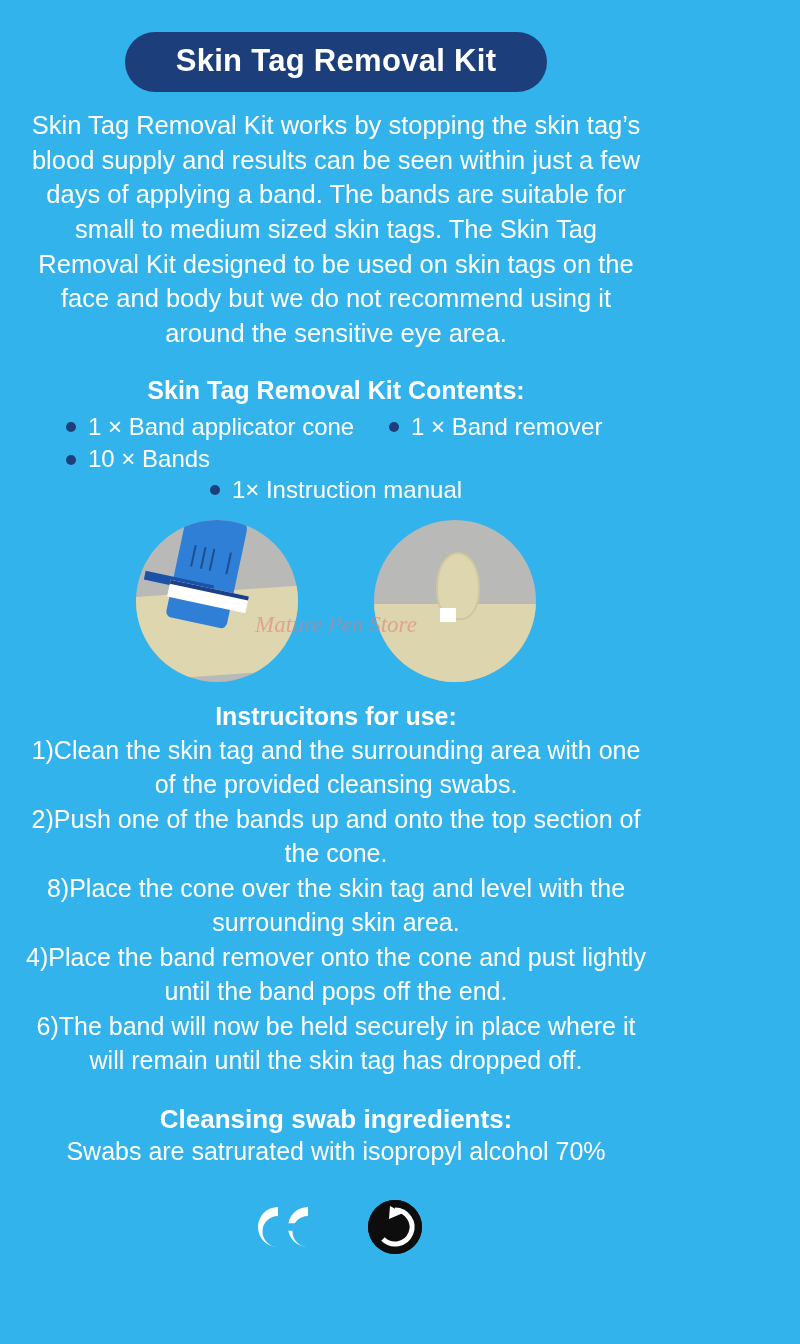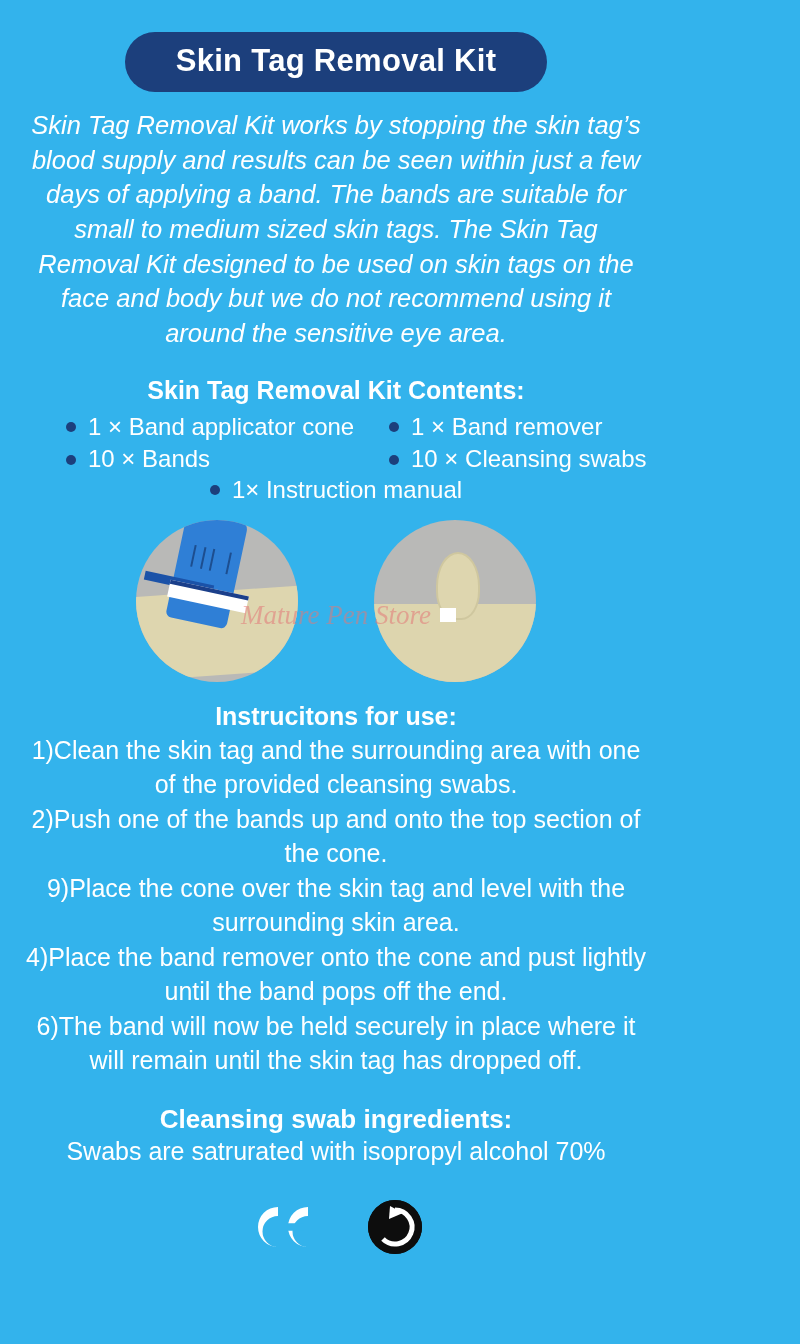--- a/index.html
+++ b/index.html
@@ -43,21 +43,20 @@
     display: block;
   }
   
   .intro {
     margin-top: 16px;
     text-align: center;
     font-size: 25.5px;
     line-height: 1.36;
     padding: 0 12px;
     color: #ffffff;
-    font-style: italic;
   }
   
   .section-heading {
     text-align: center;
     font-size: 25px;
     font-weight: bold;
     margin-top: 20px;
   }
   .contents-grid {
     margin: 6px auto 0 auto;
@@ -184,23 +183,23 @@
     position: absolute;
     left: 66px;
     top: 88px;
     width: 16px;
     height: 14px;
     background: #ffffff;
   }
   .watermark {
     position: absolute;
     left: 50%;
-    top: 80px;
+    top: 92px;
     transform: translateX(-50%);
-    font-size: 27px;
+    font-size: 23px;
     color: rgba(226,120,120,0.55);
     font-family: "Liberation Serif", serif;
     font-style: italic;
     white-space: nowrap;
     pointer-events: none;
   }
   
   .instructions {
     margin-top: 20px;
   }
@@ -265,24 +264,20 @@
       <span class="dot"></span>
       <span>1 × Band applicator cone</span>
     </div>
     <div class="bullet-item col-right">
       <span class="dot"></span>
       <span>1 × Band remover</span>
     </div>
     <div class="bullet-item col-left">
       <span class="dot"></span>
       <span>10 × Bands</span>
-    </div>
-    <div class="bullet-item col-right">
-      <span class="dot"></span>
-      <span>10 × Cleansing swabs</span>
     </div>
   </div>
 
   <div class="contents-last">
     <span class="dot"></span>
     <span>1× Instruction manual</span>
   </div>
 
   <div class="images-row">
     <div class="photo">
@@ -303,21 +298,21 @@
     </div>
 
     <div class="watermark">Mature Pen Store</div>
   </div>
 
   <div class="instructions">
     <div class="section-heading">Instrucitons for use:</div>
     <div class="steps">
       <span class="step">1)Clean the skin tag and the surrounding area with one of the provided cleansing swabs.</span>
       <span class="step">2)Push one of the bands up and onto the top section of the cone.</span>
-      <span class="step">9)Place the cone over the skin tag and level with the surrounding skin area.</span>
+      <span class="step">8)Place the cone over the skin tag and level with the surrounding skin area.</span>
       <span class="step">4)Place the band remover onto the cone and pust lightly until the band pops off the end.</span>
       <span class="step">6)The band will now be held securely in place where it will remain until the skin tag has dropped off.</span>
     </div>
   </div>
 
   <div class="ingredients-heading">Cleansing swab ingredients:</div>
   <div class="ingredients-text">Swabs are satrurated with isopropyl alcohol 70%</div>
 
   <div class="footer-icons">
     <div class="ce-mark">

